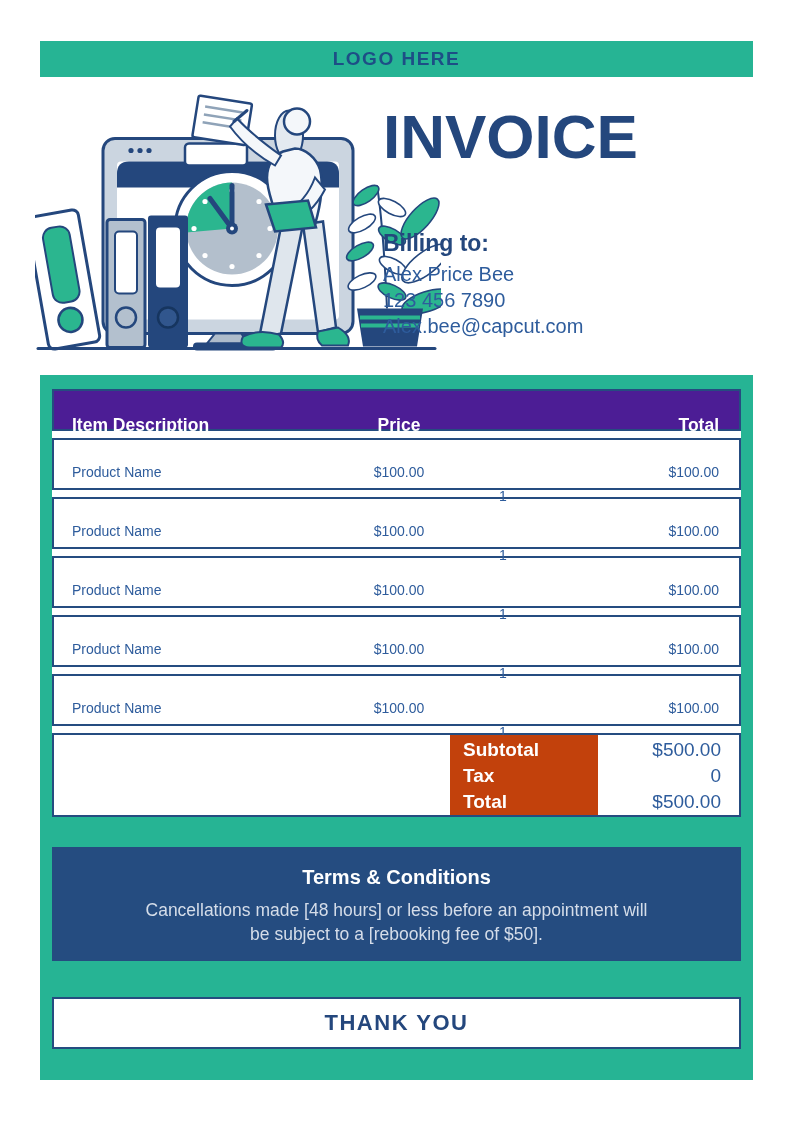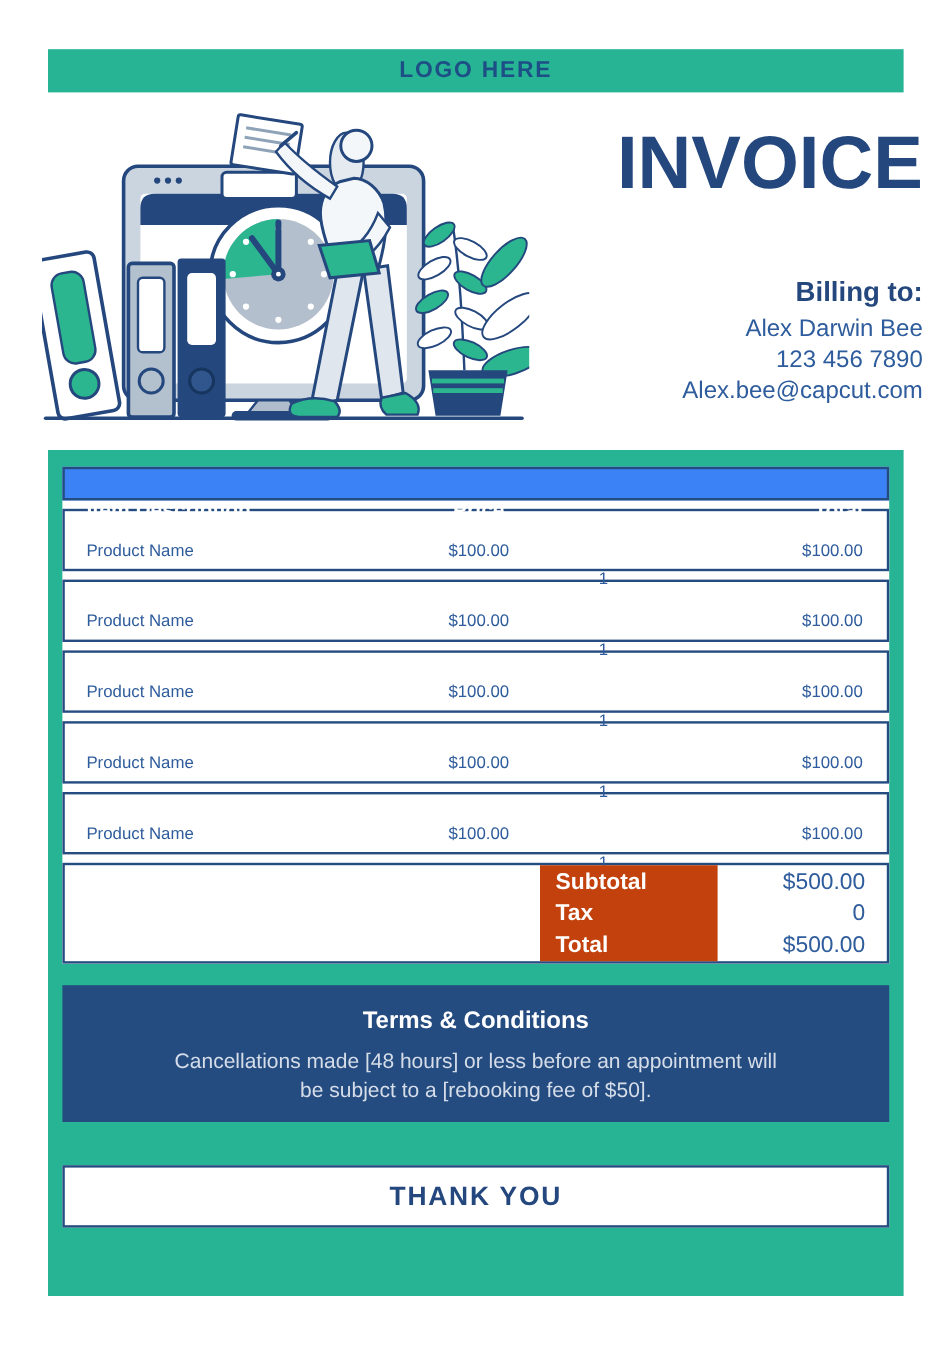--- a/index.html
+++ b/index.html
@@ -14,42 +14,42 @@
   .logo-bar{
     position:absolute;left:40px;top:41px;width:713px;height:36px;
     background:#26B494;display:flex;align-items:center;justify-content:center;
   }
   .logo-bar span{
     color:#1D4E86;font-weight:bold;font-size:19px;letter-spacing:1.5px;
   }
   
   .hero-illustration{position:absolute;left:35px;top:92px;width:406px;height:263px;}
   .hero-right{
-    position:absolute;right:24px;top:104px;width:370px;text-align:right;
+    position:absolute;right:40px;top:104px;width:370px;text-align:left;
   }
   .invoice-title{
     font-size:62px;line-height:66px;font-weight:bold;color:#24477D;
     letter-spacing:0;margin:0;
   }
   .billing{margin-top:60px;color:#2E5C9C;font-size:20px;line-height:26px;}
   .billing .billing-label{
     font-size:23px;font-weight:bold;color:#24477D;margin-bottom:5px;
   }
   
   .panel{
     position:absolute;left:40px;top:375px;width:713px;height:705px;
     background:#26B494;box-sizing:border-box;padding:14px 12px 0 12px;
   }
   .table-white{background:#ffffff;display:flow-root;}
   .t-grid{
     display:grid;grid-template-columns:245px 200px 100px 1fr;
     align-items:center;box-sizing:border-box;
   }
   .t-header{
-    height:28px;background:#3b82f6;border:2px solid #254C80;
+    height:42px;background:#4c1d95;border:2px solid #254C80;
     color:#ffffff;font-weight:bold;font-size:17.5px;
   }
   .t-row{
     height:52px;margin-top:7px;border:2px solid #254C80;background:#fff;
     color:#2E5C9C;font-size:14px;
   }
   .c-desc{padding-left:18px;}
   .c-price{text-align:center;}
   .c-qty{text-align:left;margin-top:48px;}
   .c-total{text-align:right;padding-right:20px;}
@@ -62,21 +62,21 @@
   .sum-labels{
     width:148px;background:#c2410c;color:#fff;font-weight:bold;font-size:19px;
     line-height:26px;padding:2px 0 0 13px;box-sizing:border-box;
   }
   .sum-values{
     width:141px;text-align:right;color:#2E5C9C;font-size:19px;line-height:26px;
     padding:2px 18px 12px 0;box-sizing:border-box;
   }
   
   .terms{
-    margin-top:18px;height:114px;background:#254C80;text-align:center;
+    margin-top:30px;height:114px;background:#254C80;text-align:center;
     box-sizing:border-box;padding-top:19px;
   }
   .terms-title{color:#ffffff;font-weight:bold;font-size:20px;margin-bottom:9px;}
   .terms-body{color:#D5DDE9;font-size:17.5px;line-height:24px;}
   
   .thankyou{
     margin-top:36px;height:52px;background:#ffffff;border:2px solid #254C80;
     box-sizing:border-box;display:flex;align-items:center;justify-content:center;
   }
   .thankyou span{
@@ -181,21 +181,21 @@
     <polygon points="231,111 273,107 281,134 240,138" fill="#2BB68F" stroke="#24477D" stroke-width="2.5"></polygon>
   </g>
 
   <line x1="3" y1="255" x2="400" y2="255" stroke="#24477D" stroke-width="3" stroke-linecap="round"></line>
 </svg>
 
 <div class="hero-right">
   <h1 class="invoice-title">INVOICE</h1>
   <div class="billing">
     <div class="billing-label">Billing to:</div>
-    <div>Alex Darwin Bee</div>
+    <div>Alex Price Bee</div>
     <div>123 456 7890</div>
     <div>Alex.bee@capcut.com</div>
   </div>
 </div>
 
 <div class="panel">
   <div class="table-white">
 
     <div class="t-grid t-header">
       <div class="c-desc">Item Description</div>

